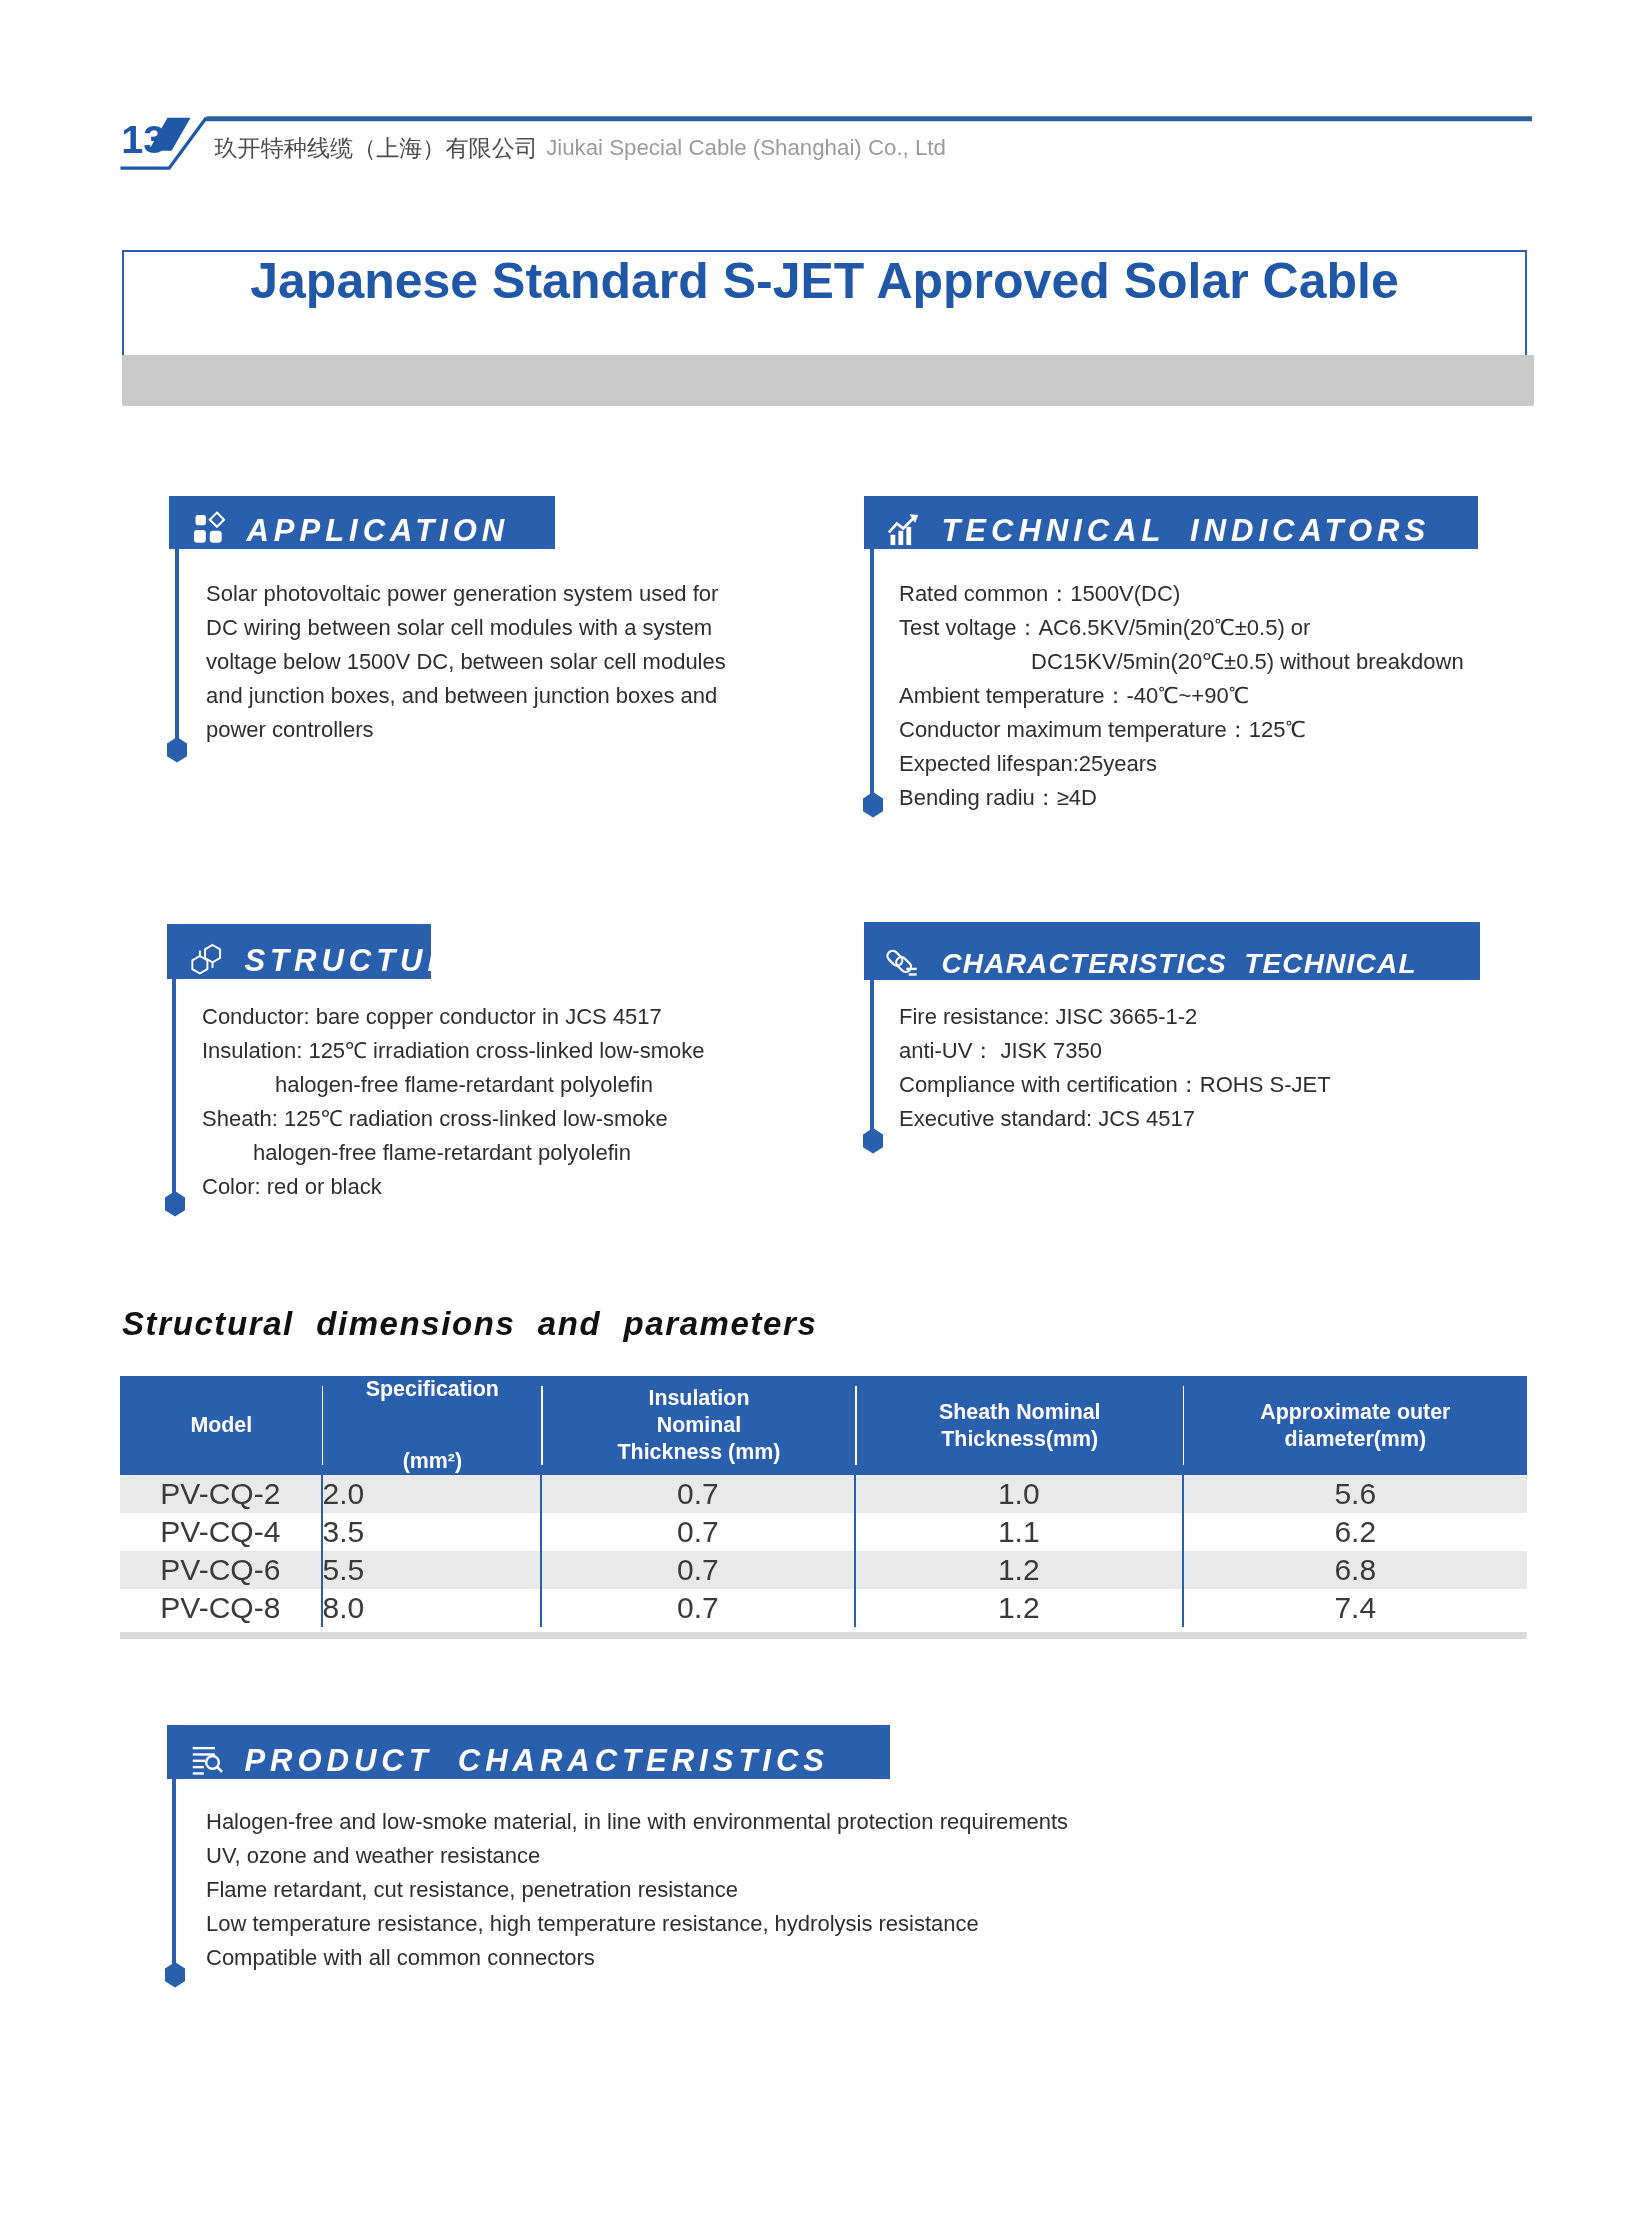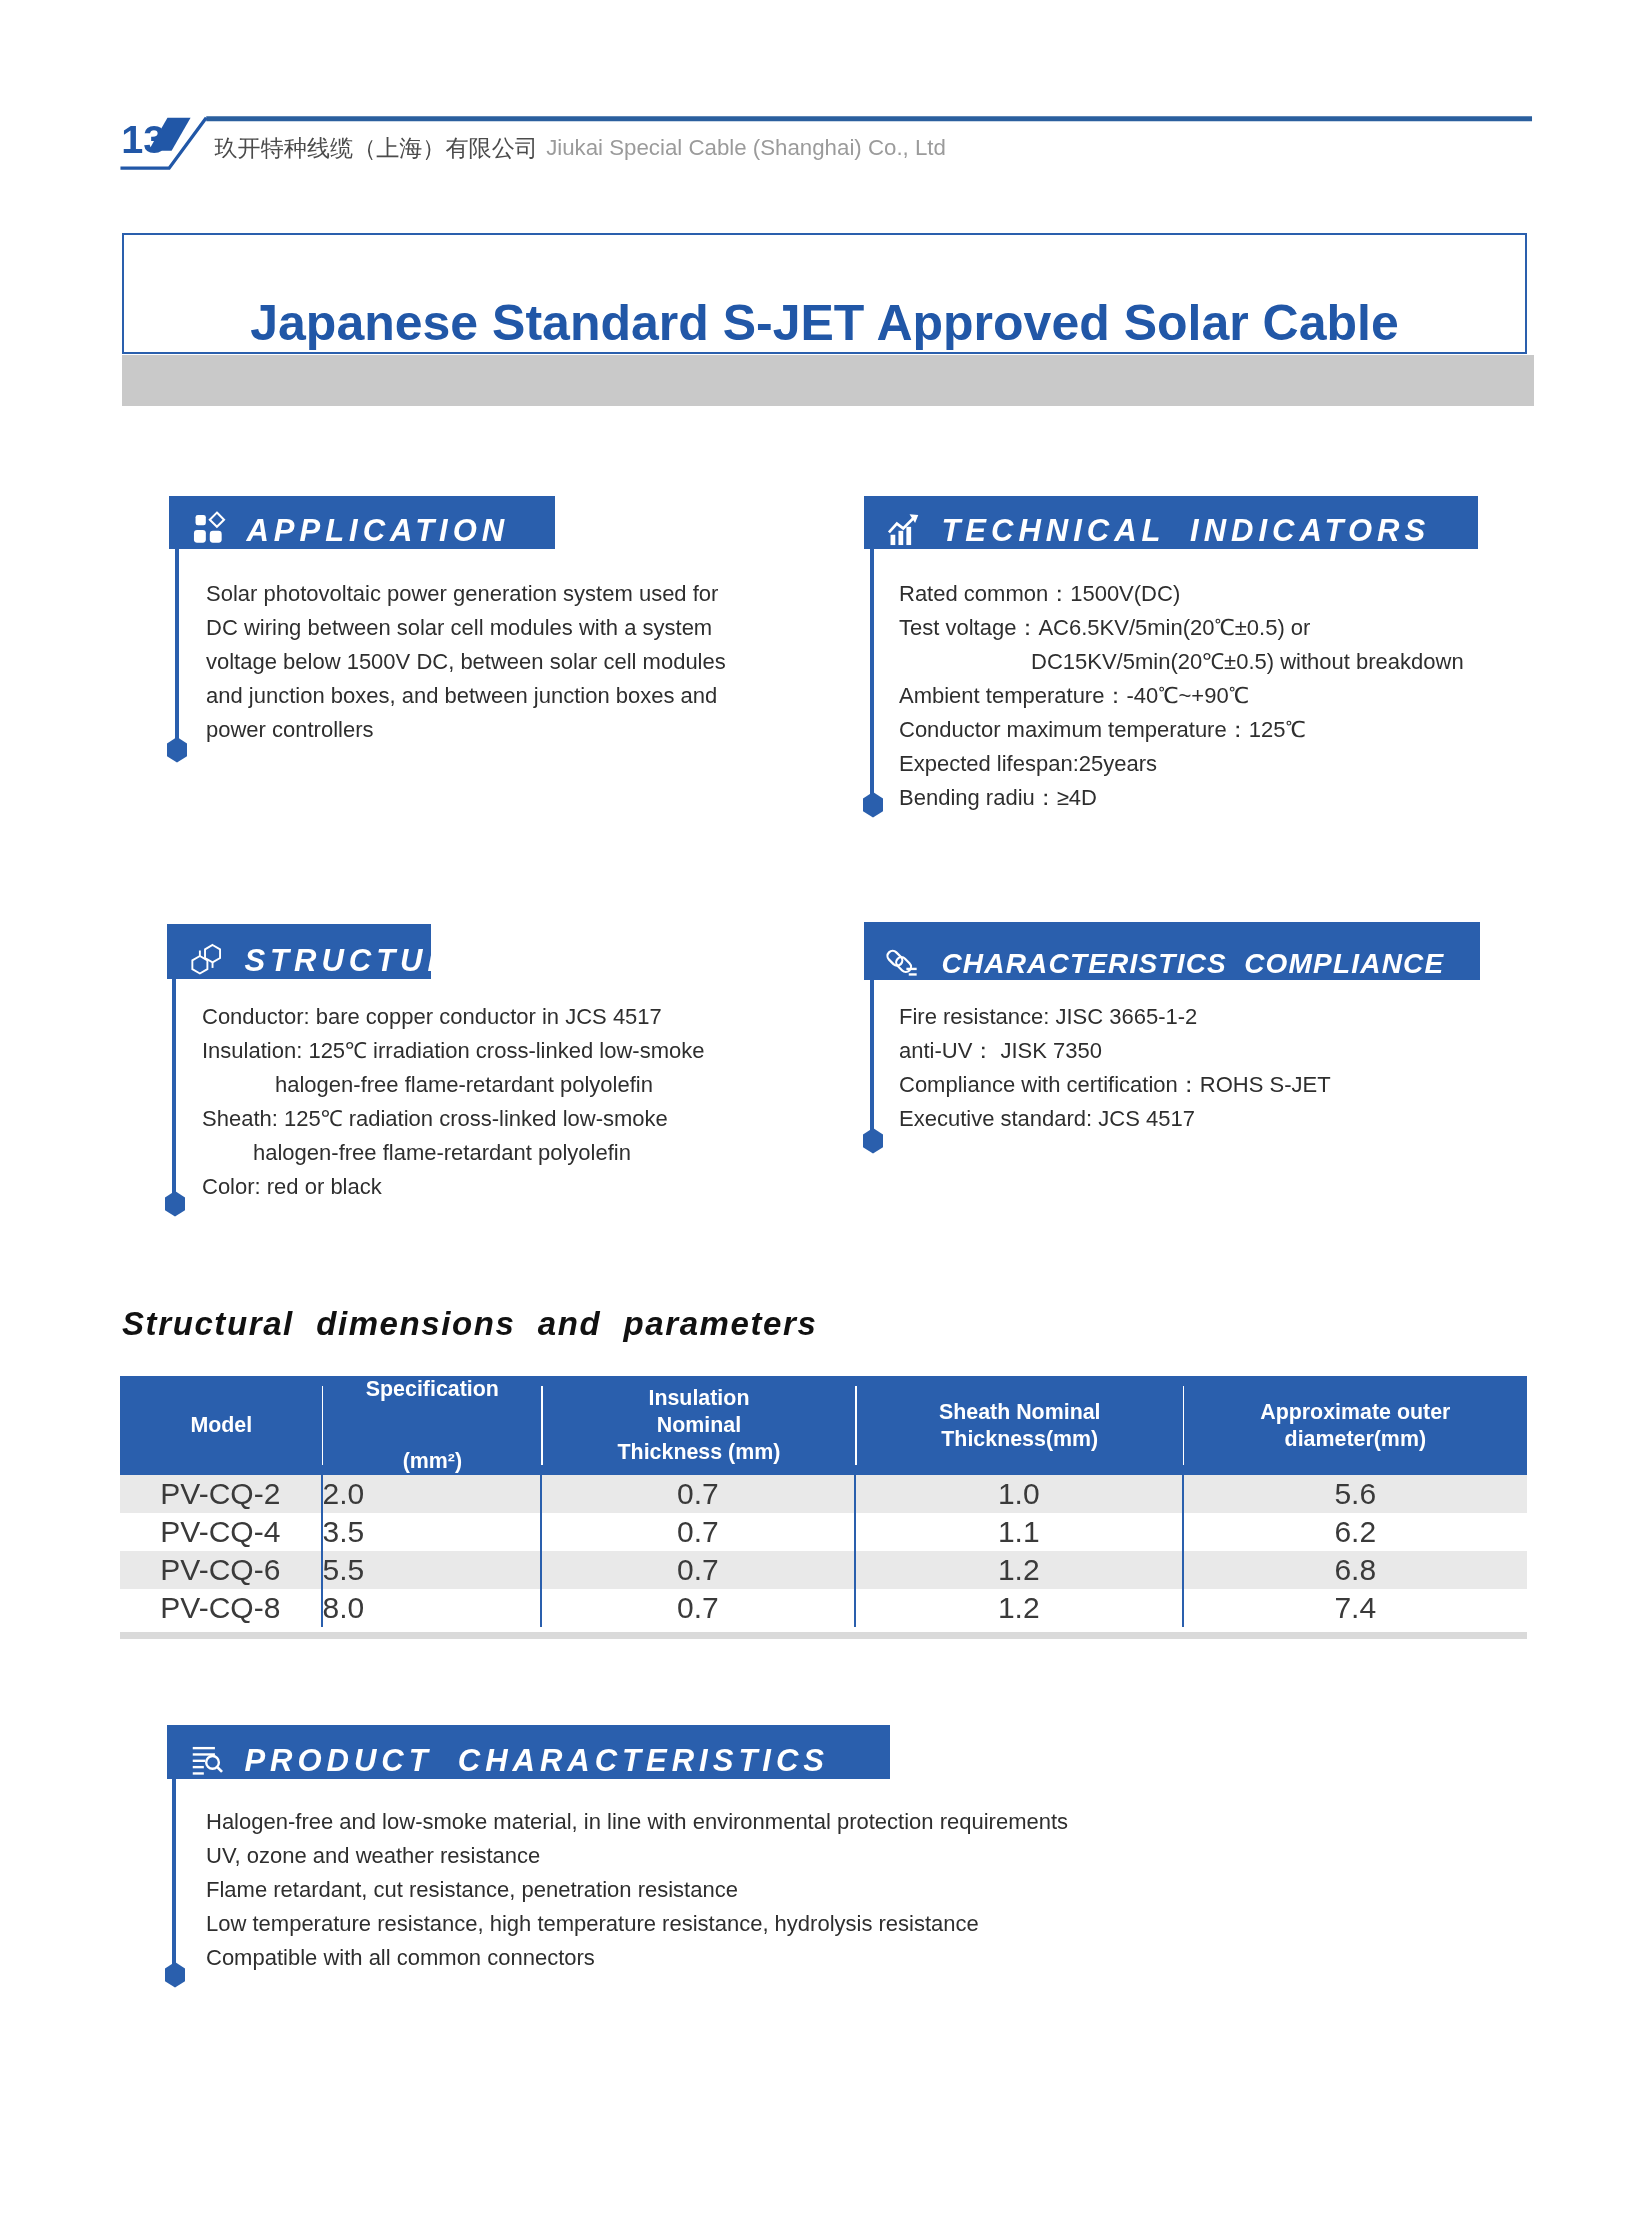--- a/index.html
+++ b/index.html
@@ -3,22 +3,22 @@
 <meta charset="utf-8">
 <style>
   html,body{margin:0;padding:0;background:#ffffff;}
   body{width:1650px;height:2239px;position:relative;font-family:"Liberation Sans",sans-serif;}
   .abs{position:absolute;}
 
   
   #hdr-svg{position:absolute;left:0;top:107px;width:1650px;height:91px;}
 
   
-  .title-box{left:122px;top:233px;width:1401px;height:117px;background:#ffffff;
-    border:2.5px solid #2a5fad;display:flex;align-items:flex-end;justify-content:center;}
+  .title-box{left:122px;top:250px;width:1401px;height:117px;background:#ffffff;
+    border:2.5px solid #2a5fad;display:flex;align-items:flex-start;justify-content:center;}
   .title-text{font-size:50px;font-weight:bold;color:#2157a7;letter-spacing:0px;white-space:nowrap;}
   .gray-bar{left:122px;top:355px;width:1412px;height:51px;background:#c9c9c9;}
 
   
   .sec-box{background:#2a5fad;color:#fff;display:flex;align-items:flex-end;padding-left:21.4px;box-sizing:border-box;}
   .sec-head{font-style:italic;font-weight:bold;font-size:31px;letter-spacing:5px;word-spacing:11.5px;white-space:nowrap;margin-left:18px;}
   .sec-head.tight{font-size:28px;letter-spacing:1.2px;word-spacing:8.2px;}
   .sec-icon{width:38px;height:38px;flex:0 0 38px;}
 
   
@@ -126,21 +126,21 @@
   <div>Color: red or black</div>
 </div>
 
 <div class="abs sec-box" style="left:864px;top:922px;width:616px;height:58px;">
   <svg class="sec-icon" viewBox="0 0 48 48">
     <rect x="6" y="10" width="13" height="21" rx="6.5" fill="none" stroke="#fff" stroke-width="2.8" transform="rotate(-45 12.5 20.5)"></rect>
     <rect x="17" y="18" width="13" height="21" rx="6.5" fill="none" stroke="#fff" stroke-width="2.8" transform="rotate(-45 23.5 28.5)"></rect>
     <line x1="27" y1="34" x2="40" y2="34" stroke="#fff" stroke-width="3"></line>
     <line x1="30" y1="41" x2="40" y2="41" stroke="#fff" stroke-width="3"></line>
   </svg>
-  <span class="sec-head tight">CHARACTERISTICS COMPLIANCE</span>
+  <span class="sec-head tight">CHARACTERISTICS TECHNICAL</span>
 </div>
 <div class="abs vline" style="left:870px;top:980px;height:153px;"></div>
 <div class="abs hex" style="left:863px;top:1128px;"></div>
 <div class="abs body-text" style="left:899px;top:1000px;">
   <div>Fire resistance: JISC 3665-1-2</div>
   <div>anti-UV： JISK 7350</div>
   <div>Compliance with certification：ROHS S-JET</div>
   <div>Executive standard: JCS 4517</div>
 </div>
 

